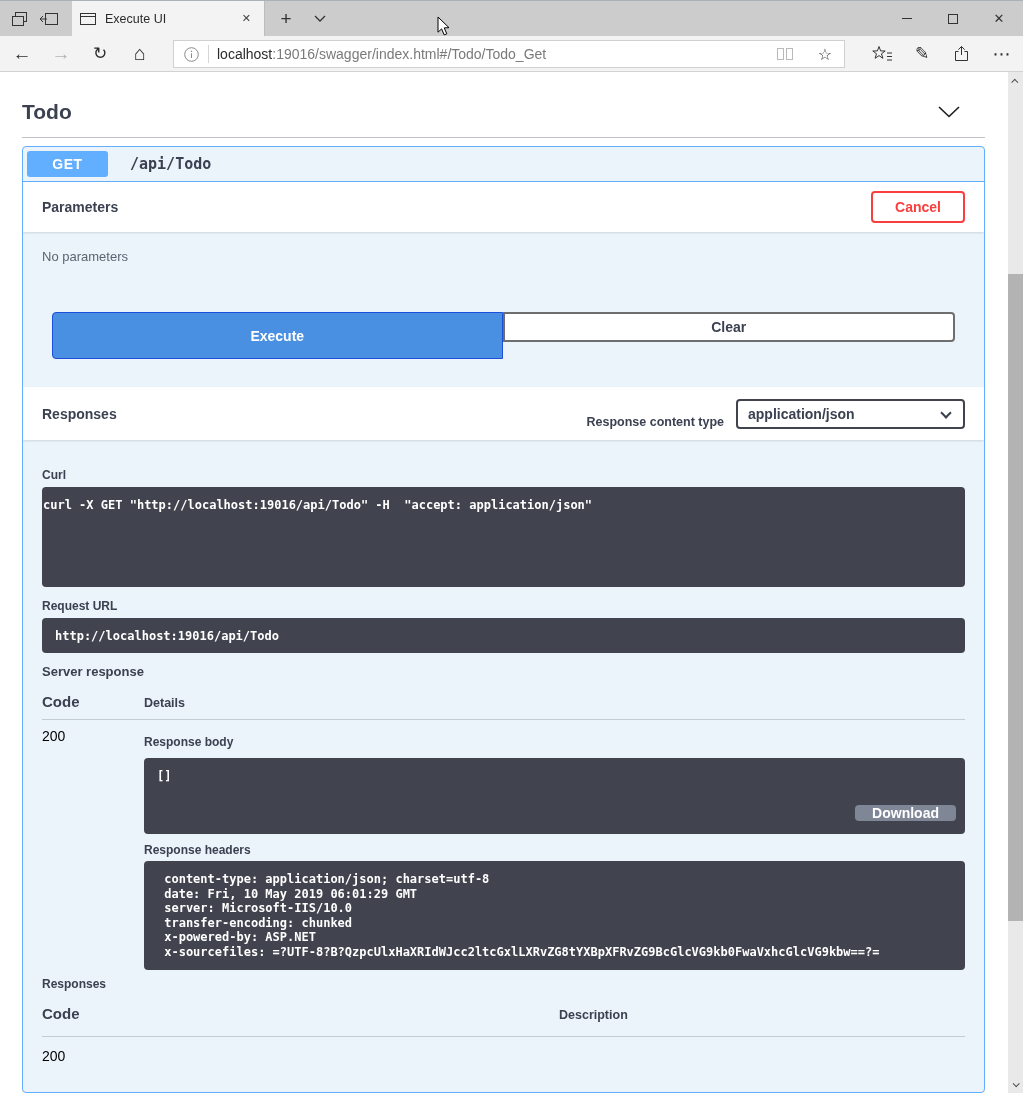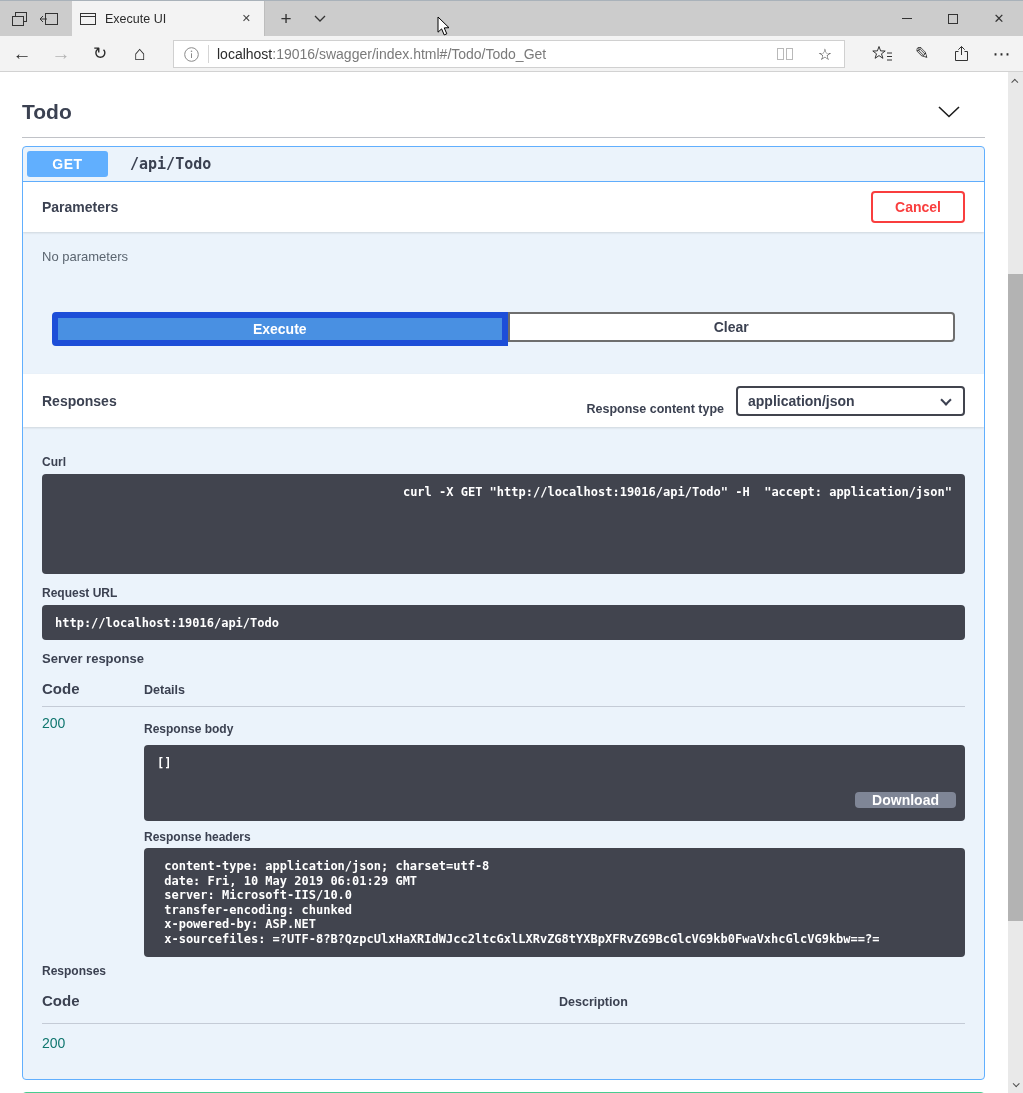--- a/index.html
+++ b/index.html
@@ -63,40 +63,40 @@
   .resp-right { display:flex; align-items:flex-end; }
   .ct-label { font-size:12.5px; font-weight:700; color:#3b4151; margin-right:12px; }
   .ct-select { position:relative; width:229px; height:30px; border:2px solid #41444e; border-radius:4px; background:#fff;
                display:flex; align-items:center; padding:0 34px 0 10px; font-size:14px; font-weight:700; color:#3b4151; }
   .ct-chevron { position:absolute; right:13px; top:8px; width:8px; height:8px;
                 border-right:2px solid #3b4151; border-bottom:2px solid #3b4151; transform:rotate(45deg); }
 
   .params-body { padding:17px 19px 0; }
   .no-params { font-size:13px; color:#5b6570; }
   .btn-group { display:flex; margin:48px 10px 0; }
-  .execute-btn { flex:1; height:34px; background:#4990e2; border:6px solid #1d4ed8; color:#fff;
+  .execute-btn { flex:1; height:47px; background:#4990e2; border:1px solid #1d4ed8; color:#fff;
                  font-size:14px; font-weight:700; border-radius:4px 0 0 4px; }
   .clear-btn { flex:1; height:30px; background:#fff; border:2px solid #6e6e6e; color:#3b4151;
                font-size:14px; font-weight:700; border-radius:0 4px 4px 0; }
 
   .resp-body { padding:28px 19px 28px; }
   .mini-label { font-size:12px; font-weight:700; color:#3b4151; }
   .dark-box { background:#41444e; border-radius:4px; color:#fff;
               font-family:"DejaVu Sans Mono", monospace; font-size:12px; font-weight:600; }
-  .curl-box { margin-top:5px; min-height:100px; padding:11px 13px; white-space:pre; overflow:hidden;text-align:right; }
+  .curl-box { margin-top:5px; min-height:100px; padding:11px 1px; white-space:pre; overflow:hidden; }
   .requrl-label { margin-top:12px; }
   .requrl-box { margin-top:5px; height:35px; padding:11px 13px; white-space:pre; }
   .server-resp-label { margin-top:11px; font-size:13px; font-weight:700; color:#3b4151; }
   .tbl-head { display:flex; margin-top:14px; align-items:baseline; }
   .col-status { width:102px; flex:none; }
   .code-head { font-size:15px; font-weight:700; color:#3b4151; }
   .details-head { font-size:12.5px; font-weight:700; color:#3b4151; }
   .tbl-divider { height:1px; background:rgba(59,65,81,.22); margin-top:9px; }
   .tbl-row { display:flex; margin-top:8px; }
-  .code-val { font-size:14px; color:#0f766e; }
+  .code-val { font-size:14px; color:#000000; }
   .col-details { flex:1; min-width:0; }
   .respbody-label { display:block; margin-top:7px; }
   .respbody-box { margin-top:9px; height:76px; padding:11px 13px; position:relative; }
   .download-btn { position:absolute; right:9px; bottom:13px; height:16px; padding:0 17px;
                   background:#7f8696; color:#fff; border:none; border-radius:4px; font-size:14px; font-weight:700;
                   font-family:"Liberation Sans", sans-serif; }
   .respheaders-label { display:block; margin-top:9px; }
   .respheaders-box { margin-top:4px; height:109px; padding:11px 13px; }
   .respheaders-box div { line-height:14.5px; white-space:pre; }
   .doc-resp-label { margin-top:7px; }

